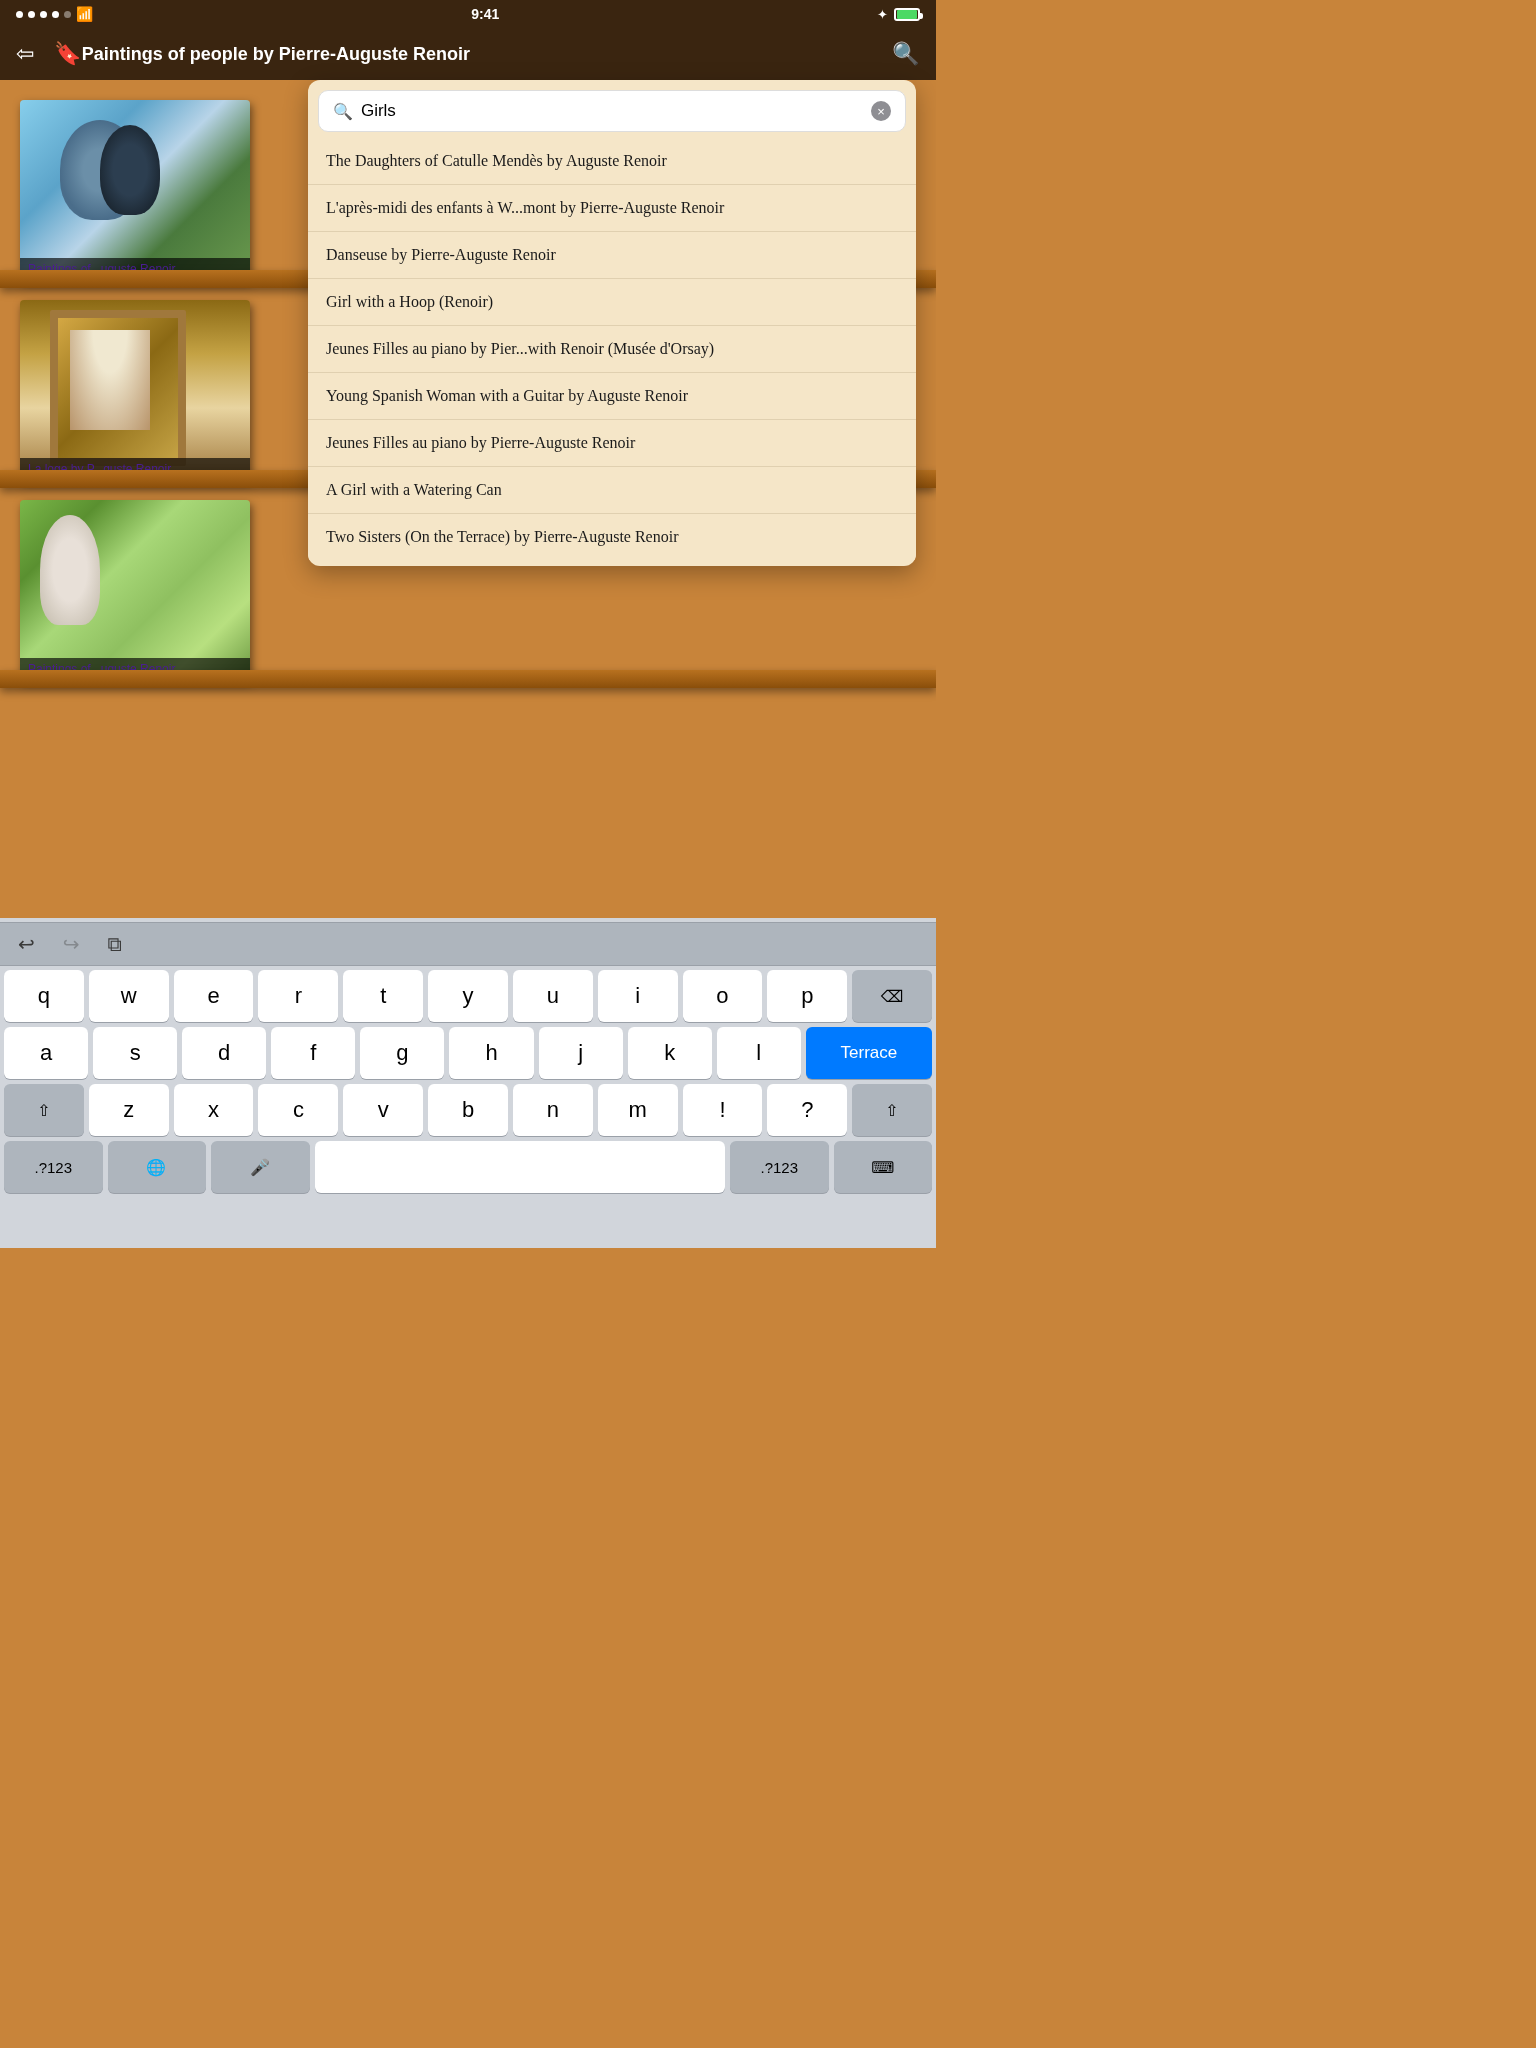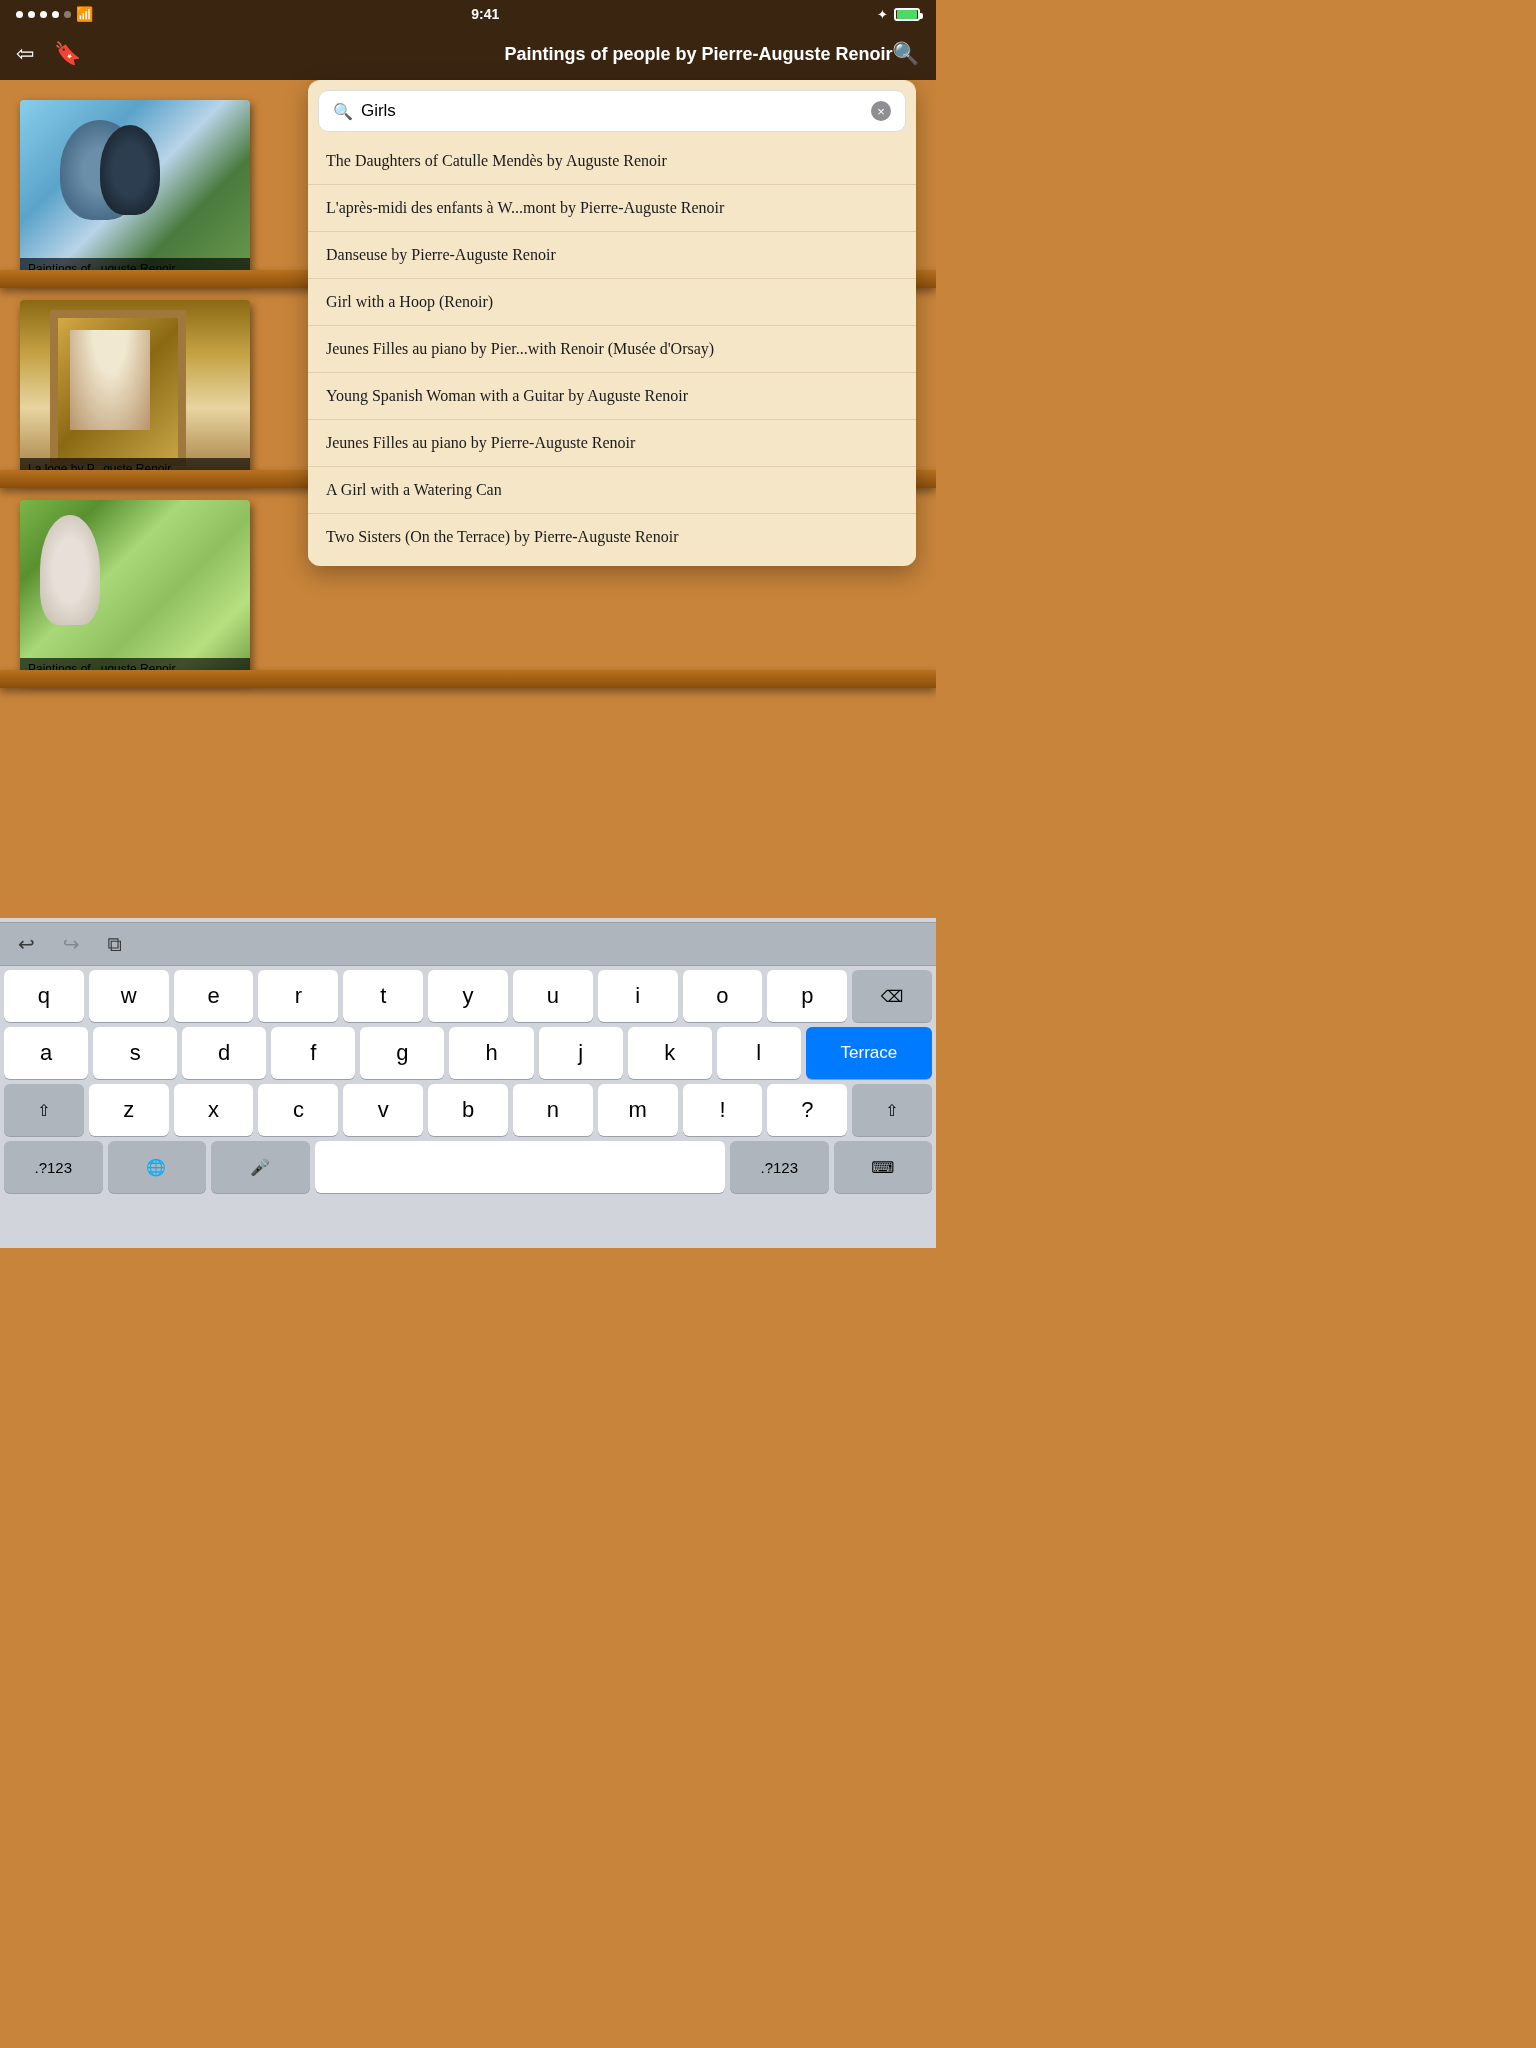--- a/index.html
+++ b/index.html
@@ -55,21 +55,21 @@
     .nav-bar {
       height: 52px;
       background: #3a2510;
       display: flex;
       align-items: center;
       justify-content: space-between;
       padding: 0 16px;
     }
     .nav-left { display: flex; align-items: center; gap: 20px; }
     .nav-icon { color: white; font-size: 22px; cursor: pointer; }
-    .nav-title { color: white; font-size: 18px; font-weight: 600; flex: 1; text-align: right; }
+    .nav-title { color: white; font-size: 18px; font-weight: 600; flex: 1; text-align: left; }
     .nav-right { color: white; font-size: 22px; }
 
     
     .main-content {
       display: flex;
       height: calc(100% - 28px - 52px - 330px);
       background: #c8843a;
       position: relative;
     }
 
@@ -171,21 +171,21 @@
       content: '';
       position: absolute;
       top: 15px; left: 20px;
       width: 60px; height: 110px;
       background: radial-gradient(ellipse, #e8e0d8 40%, #c0b8a8 100%);
       border-radius: 50% 50% 30% 30%;
     }
 
     .book-label {
       background: rgba(0,0,0,0.65);
-      color: #000000;
+      color: #4c1d95;
       font-size: 12px;
       padding: 4px 8px;
       position: absolute;
       bottom: 0;
       left: 0; right: 0;
       text-align: left;
     }
 
     
     .search-dropdown {

